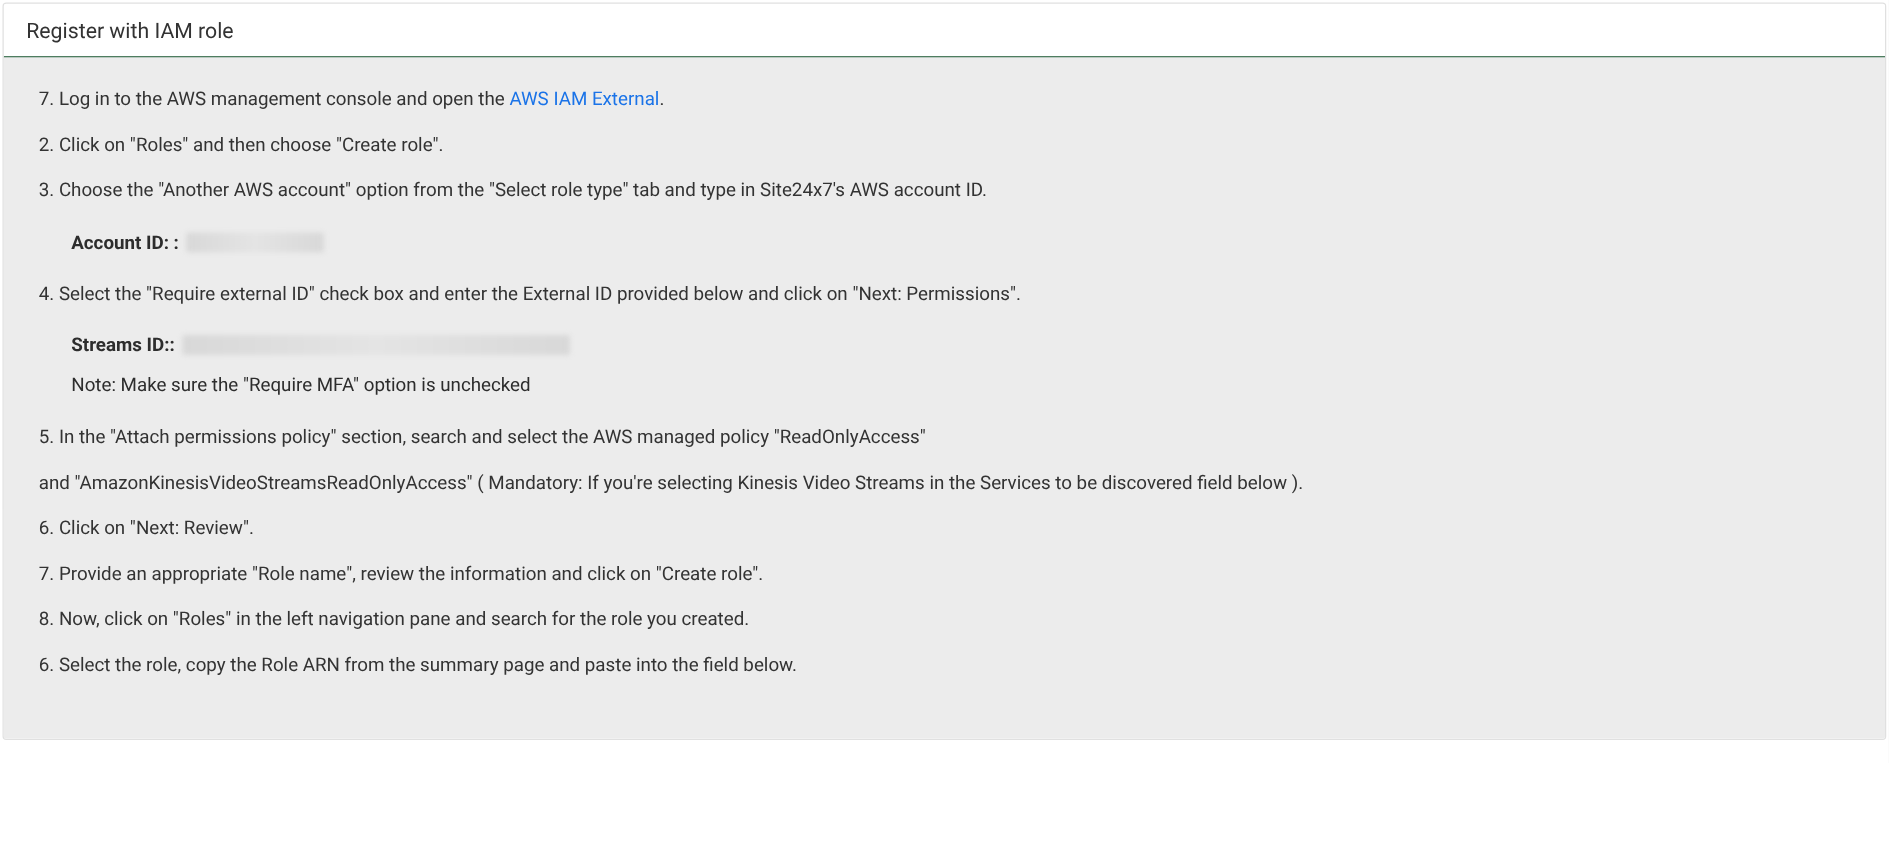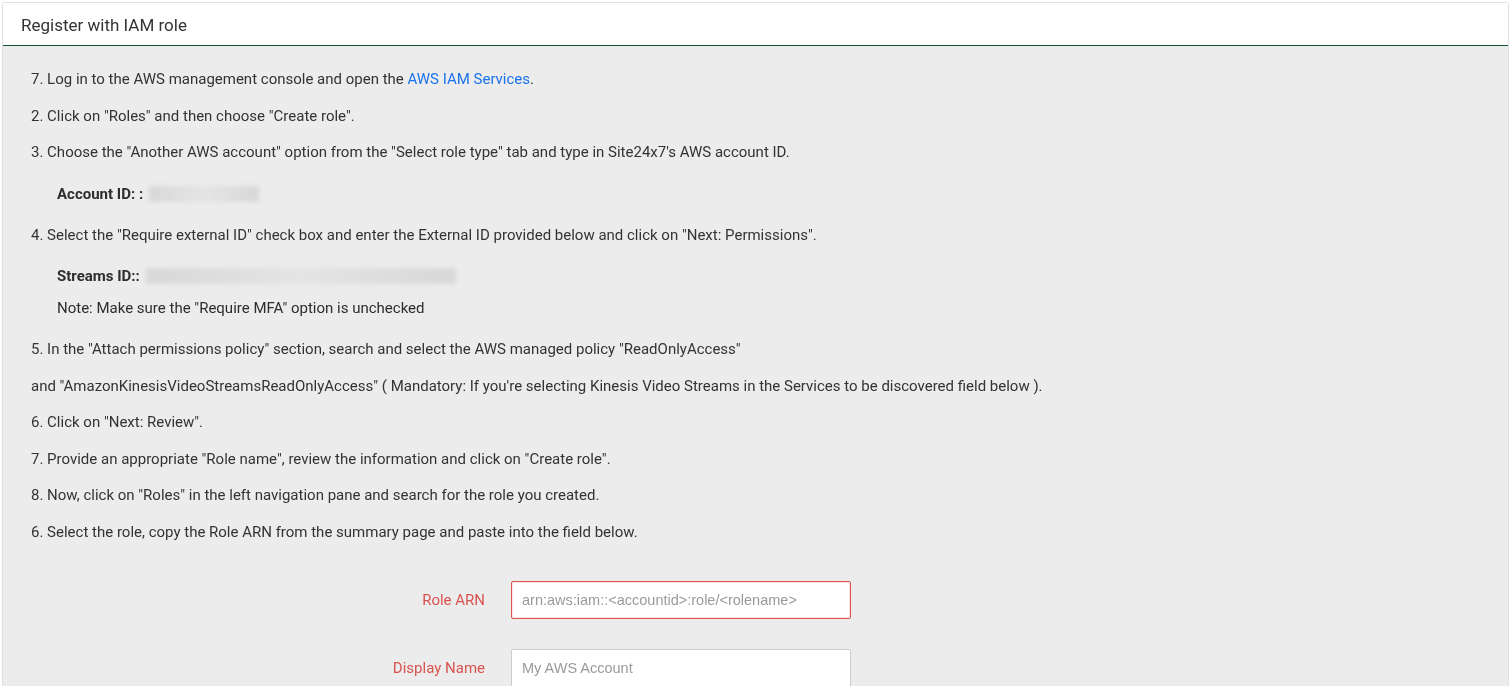--- a/index.html
+++ b/index.html
@@ -94,21 +94,21 @@
   }
 </style>
 </head>
 <body>
 
 <div class="panel">
   <div class="panel-header">Register with IAM role</div>
   <div class="panel-body">
 
     <div class="step">
-      <span>7. Log in to the AWS management console and open the </span><a class="link">AWS IAM Services</a><span>.</span>
+      <span>7. Log in to the AWS management console and open the </span><a class="link">AWS IAM External</a><span>.</span>
     </div>
 
     <div class="step">2. Click on "Roles" and then choose "Create role".</div>
     <div class="step">3. Choose the "Another AWS account" option from the "Select role type" tab and type in Site24x7's AWS account ID.</div>
 
     <div class="indent-block">
       <div class="label-row">
         <span>Account ID: :</span>
         <span class="redacted short"></span>
       </div>
@@ -124,25 +124,15 @@
       <div>Note: Make sure the "Require MFA" option is unchecked</div>
     </div>
 
     <div class="step">5. In the "Attach permissions policy" section, search and select the AWS managed policy "ReadOnlyAccess"</div>
     <div class="step">and "AmazonKinesisVideoStreamsReadOnlyAccess" ( Mandatory: If you're selecting Kinesis Video Streams in the Services to be discovered field below ).</div>
     <div class="step">6. Click on "Next: Review".</div>
     <div class="step">7. Provide an appropriate "Role name", review the information and click on "Create role".</div>
     <div class="step">8. Now, click on "Roles" in the left navigation pane and search for the role you created.</div>
     <div class="step">6. Select the role, copy the Role ARN from the summary page and paste into the field below.</div>
 
-    <div class="form-area">
-      <div class="form-row">
-        <div class="form-label">Role ARN</div>
-        <input type="text" class="form-input error" placeholder="arn:aws:iam::&lt;accountid&gt;:role/&lt;rolename&gt;" style="">
-      </div>
-      <div class="form-row">
-        <div class="form-label">Display Name</div>
-        <input type="text" class="form-input" placeholder="My AWS Account" style="">
-      </div>
-    </div>
 
   </div>
 </div>
 
 </body></html>

